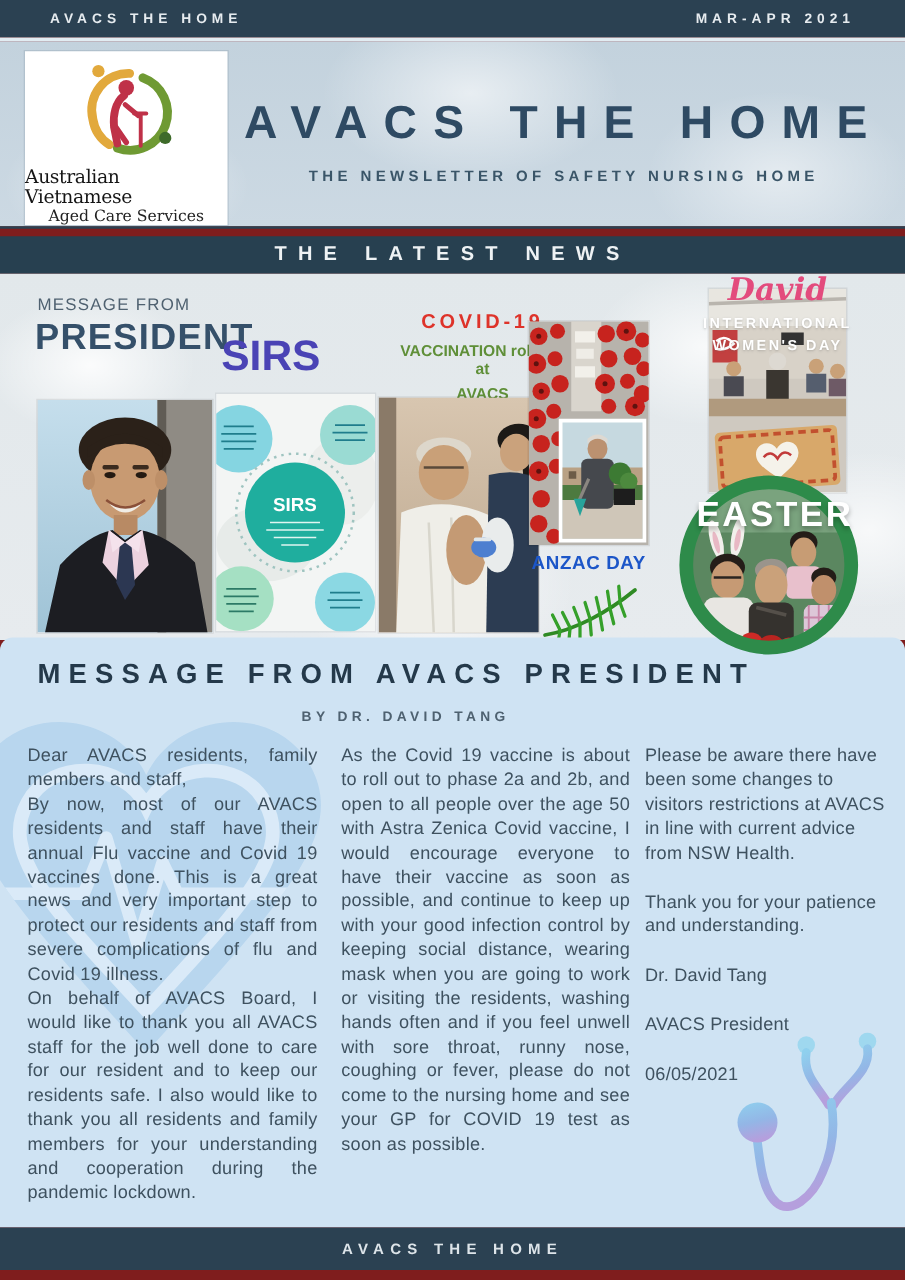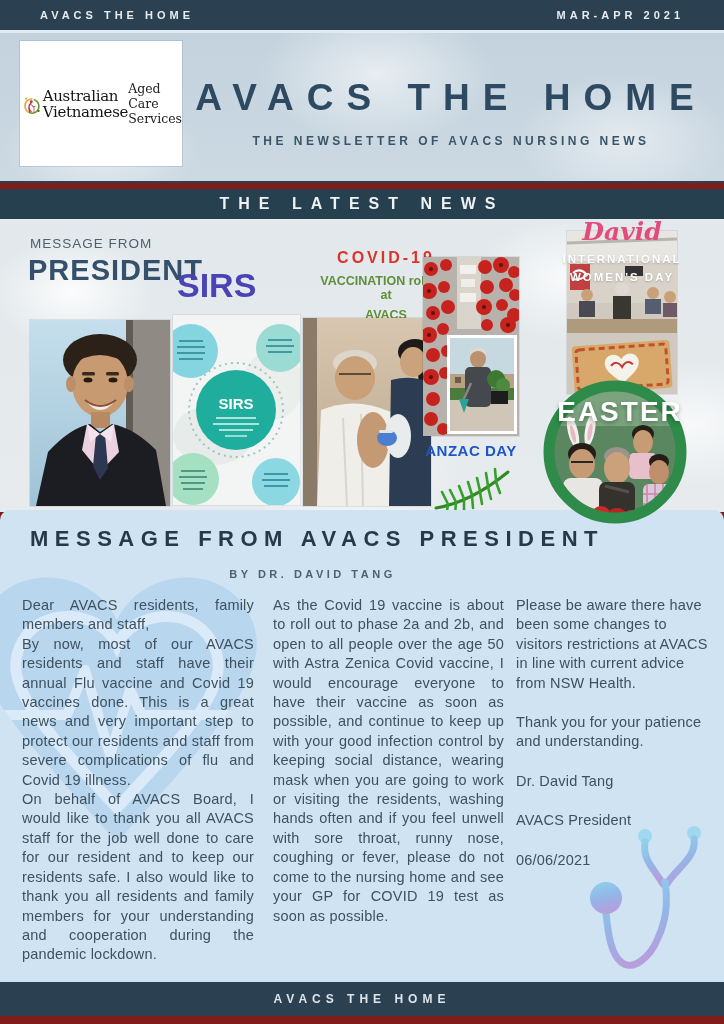--- a/index.html
+++ b/index.html
@@ -21,23 +21,23 @@
   .header {
     position:absolute; top:30px; left:0; width:724px; height:151px;
     border-top:3px solid #e2ecf2;
     background:
       radial-gradient(140px 80px at 14% 78%, rgba(255,255,255,.55), transparent 70%),
       radial-gradient(170px 100px at 52% 28%, rgba(255,255,255,.6), transparent 70%),
       radial-gradient(150px 95px at 86% 72%, rgba(255,255,255,.5), transparent 70%),
       linear-gradient(180deg,#c3d2dd,#ccd9e3);
   }
   .logo-card {
-    position:absolute; left:20px; top:8px; width:162px; height:125px;
+    position:absolute; left:20px; top:8px; width:162px; height:139px;
     background:#fff; box-shadow:0 0 0 1px rgba(120,140,155,.25);
-    display:flex; align-items:center;
+    display:flex; flex-direction:column; align-items:center;
   }
   .logo-card svg { margin-top:4px; }
   .logo-line1 { font-family:"DejaVu Serif",serif; font-size:15px; color:#151515; line-height:16px; letter-spacing:-0.3px; }
   .logo-line2 { font-family:"DejaVu Serif",serif; font-size:12.5px; color:#222; line-height:15px; }
   .masthead { position:absolute; left:190px; top:44px; width:522px; text-align:center; }
   .masthead-title { font-size:37px; font-weight:700; letter-spacing:13px; color:var(--title_blue,#2e4a63); }
   .masthead-sub { margin-top:15px; font-size:12px; font-weight:700; letter-spacing:3.5px; color:#3a5568; }
   
   .divider { position:absolute; top:181px; left:0; width:724px; height:2px; background:var(--navy,#2b4152); }
   .banner {
@@ -83,21 +83,21 @@
                    font-size:28px; font-weight:800; letter-spacing:2px; color:#fff;
                    text-shadow:0 2px 4px rgba(0,0,0,.3); }
   
   .message {
     position:absolute; top:510px; left:0; width:724px; height:472px; z-index:1;
     background:var(--section_bg,#cfe3f3); border-radius:10px 10px 0 0;
   }
   .heart-mark { position:absolute; left:-58px; top:40px; opacity:.85; }
   .msg-heading { position:absolute; left:30px; top:16px; font-size:22px; font-weight:800;
                  letter-spacing:6.5px; color:#24394a; }
-  .msg-byline  { position:absolute; left:0; top:58px; width:625px; text-align:center;
+  .msg-byline  { position:absolute; left:12px; top:58px; width:625px; text-align:center;
                  font-size:11px; font-weight:700; letter-spacing:3.5px; color:#4e6170; }
   .cols { position:absolute; top:86px; left:0; width:724px; }
   .col { position:absolute; font-size:14.5px; line-height:19.4px; letter-spacing:.2px; color:var(--body_text,#3e515f); }
   .col1 { left:22px;  width:232px; text-align:justify; }
   .col2 { left:273px; width:231px; text-align:justify; }
   .col3 { left:516px; width:196px; }
   .col1 p, .col2 p { margin:0; }
   .col3 p { margin:0 0 20px 0; }
   .sig-line { margin:0; }
   .stetho { position:absolute; left:562px; top:316px; }
@@ -132,21 +132,21 @@
           <path d="M54,40 L66,50" fill="none" stroke-width="4.5" stroke-linecap="round"></path>
           <path d="M68,49 L68,77" fill="none" stroke-width="3.5" stroke-linecap="round"></path>
           <path d="M62,48 L73,48" fill="none" stroke-width="3.5" stroke-linecap="round"></path>
         </g>
       </svg>
       <div class="logo-line1">Australian Vietnamese</div>
       <div class="logo-line2">Aged Care Services</div>
     </div>
     <div class="masthead">
       <div class="masthead-title">AVACS THE HOME</div>
-      <div class="masthead-sub">THE NEWSLETTER OF AVACS NURSING NEWS</div>
+      <div class="masthead-sub">THE NEWSLETTER OF SAFETY NURSING HOME</div>
     </div>
   </div>
 
   <div class="divider"></div>
   <div class="banner">THE LATEST NEWS</div>
 
   <div class="news">
 
     <div class="abs pres-kicker">MESSAGE FROM</div>
     <div class="abs pres-title">PRESIDENT</div>
@@ -437,21 +437,21 @@
         <p>On behalf of AVACS Board, I would like to thank you all AVACS staff for the job well done to care for our resident and to keep our residents safe. I also would like to thank you all residents and family members for your understanding and cooperation during the pandemic lockdown.</p>
       </div>
       <div class="col col2">
         <p>As the Covid 19 vaccine is about to roll out to phase 2a and 2b, and open to all people over the age 50 with Astra Zenica Covid vaccine, I would encourage everyone to have their vaccine as soon as possible, and continue to keep up with your good infection control by keeping social distance, wearing mask when you are going to work or visiting the residents, washing hands often and if you feel unwell with sore throat, runny nose, coughing or fever, please do not come to the nursing home and see your GP for COVID 19 test as soon as possible.</p>
       </div>
       <div class="col col3">
         <p>Please be aware there have been some changes to visitors restrictions at AVACS in line with current advice from NSW Health.</p>
         <p>Thank you for your patience and understanding.</p>
         <p class="sig-line">Dr. David Tang</p>
         <p class="sig-line">AVACS President</p>
-        <p class="sig-line">06/06/2021</p>
+        <p class="sig-line">06/05/2021</p>
       </div>
     </div>
 
     <svg class="stetho" width="158" height="152" viewBox="0 0 158 152">
       <defs>
           <linearGradient id="sg" x1="0" y1="0" x2="0.25" y2="1">
         <stop offset="0" stop-color="#8fd0ee"></stop>
             <stop offset="0.55" stop-color="#93b6e6"></stop>
             <stop offset="1" stop-color="#b59fdd"></stop>
       </linearGradient>

